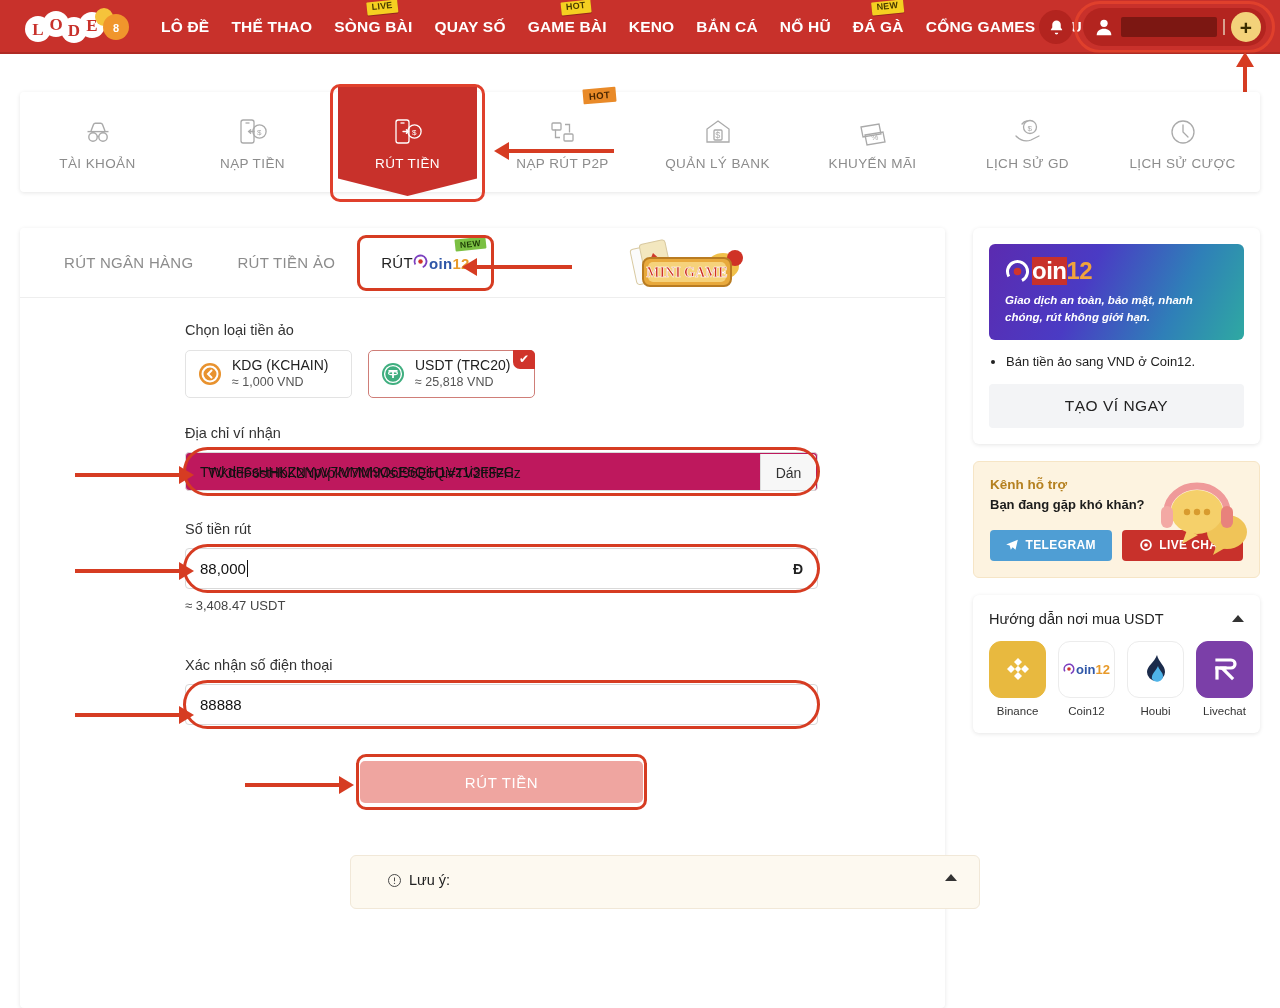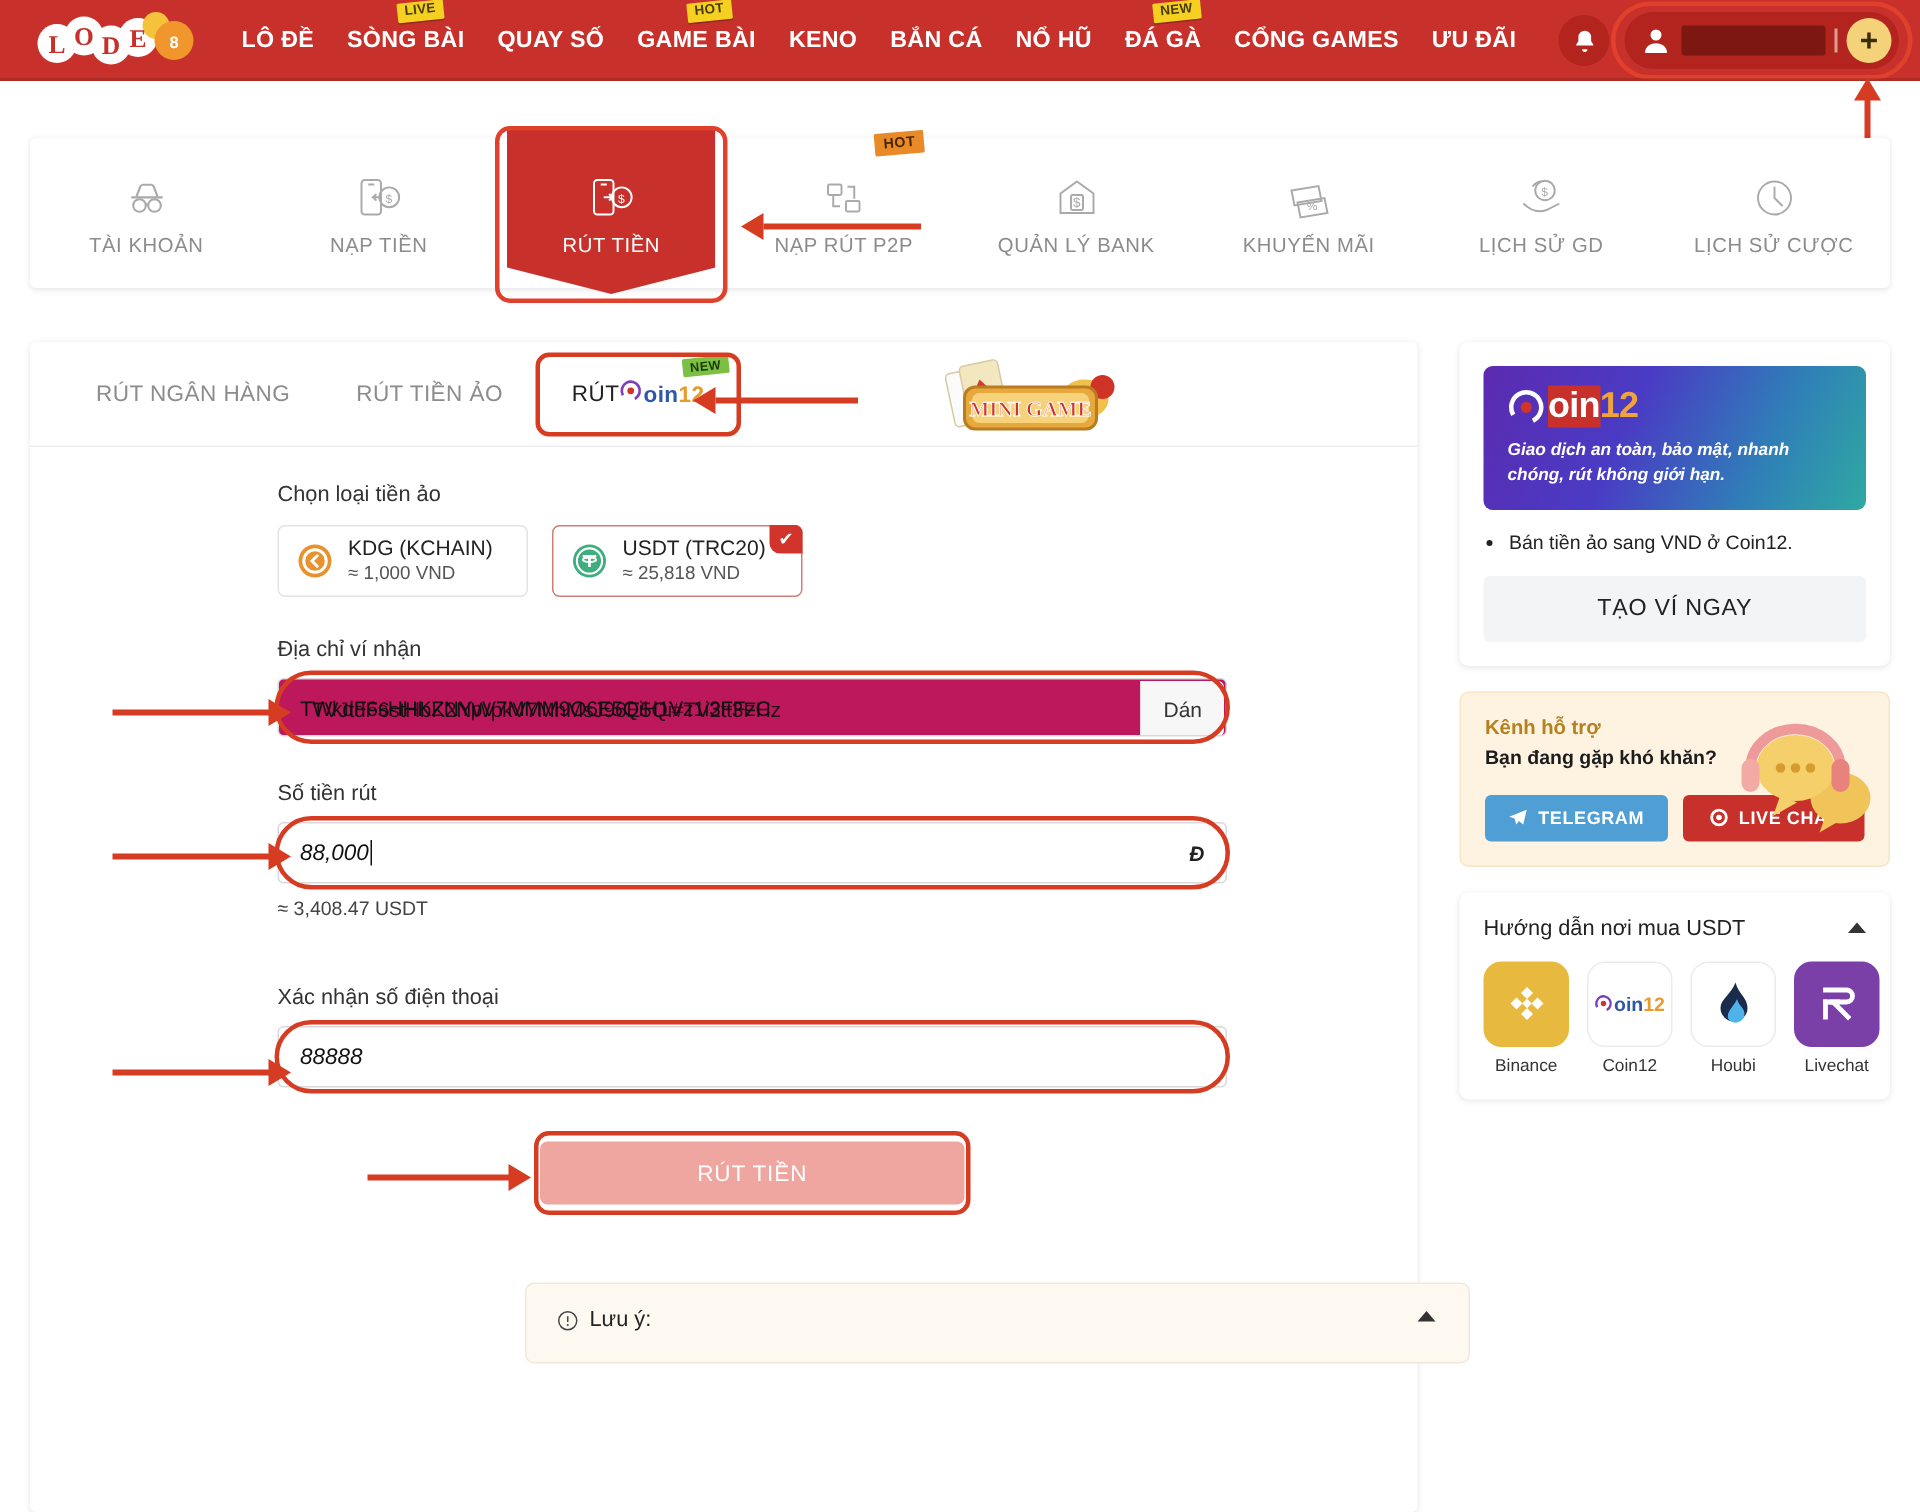--- a/index.html
+++ b/index.html
@@ -156,41 +156,41 @@
     display:flex;align-items:center;justify-content:center;font-size:14px;color:#333;
     cursor:pointer;
   }
   .hl-field{
     position:absolute; left:-2px; top:-5px; width:637px; height:49px;
     border:3px solid #d63c22; border-radius:25px; pointer-events:none;
   }
   .txt-input{
     width:633px; height:41px; border:1px solid #d9d9d9; border-radius:4px;
     background:#fff; display:flex; align-items:center; padding:0 14px;
-    font-size:15px; color:#111; position:relative;font-style:italic;
+    font-size:15px; color:#111; position:relative;
   }
   .caret{ display:inline-block; width:1px; height:17px; background:#111; margin-left:1px;
           vertical-align:-3px; }
   .suffix{ position:absolute; right:14px; font-weight:bold; font-size:14px; color:#222;}
   .approx{ font-size:13px; color:#444; margin-top:9px; }
 
   .submit-wrap{ position:relative; width:283px; margin:36px 0 0 175px; }
   .submit-btn{
     width:283px; height:42px; border-radius:5px; border:none;
     background:#efa5a0; color:#fff; font-size:15px; letter-spacing:.6px;
     cursor:pointer; font-family:inherit;
   }
   .hl-submit{
     position:absolute; left:-4px; top:-7px; width:291px; height:56px;
     border:3px solid #d63c22; border-radius:10px; pointer-events:none;
   }
 
   .notes{
     margin:52px 0 0 165px; width:630px; background:#fdf9f0;
-    border:1px solid #f1e8d8; border-radius:6px; padding:16px 20px 20px;
+    border:1px solid #f1e8d8; border-radius:6px; padding:16px 36px 20px;
     position:relative;
   }
   .notes-title{ font-size:14.5px; color:#222; display:flex; align-items:center; gap:7px; }
   .notes ul{ margin:14px 0 0 18px; }
   .notes li{ font-size:13.5px; color:#333; margin-bottom:11px; }
   .notes li:last-child{ margin-bottom:0; }
   .lnk{ color:#e0402c; }
   .caret-up{
     position:absolute; right:22px; top:18px; width:0;height:0;
     border-left:6px solid transparent;border-right:6px solid transparent;
@@ -280,20 +280,23 @@
           <text x="98" y="25" font-size="11" font-weight="bold" fill="#fff" text-anchor="middle">8</text>
         </g>
       </svg>
     </div>
 
     <div class="nav-items">
       <div class="nav-item">
         <span>LÔ ĐỀ</span>
       </div>
       <div class="nav-item">
+        <span>THỂ THAO</span>
+      </div>
+      <div class="nav-item">
         <span class="nav-badge">LIVE</span>
         <span>SÒNG BÀI</span>
       </div>
       <div class="nav-item">
         <span>QUAY SỐ</span>
       </div>
       <div class="nav-item">
         <span class="nav-badge">HOT</span>
         <span>GAME BÀI</span>
       </div>

